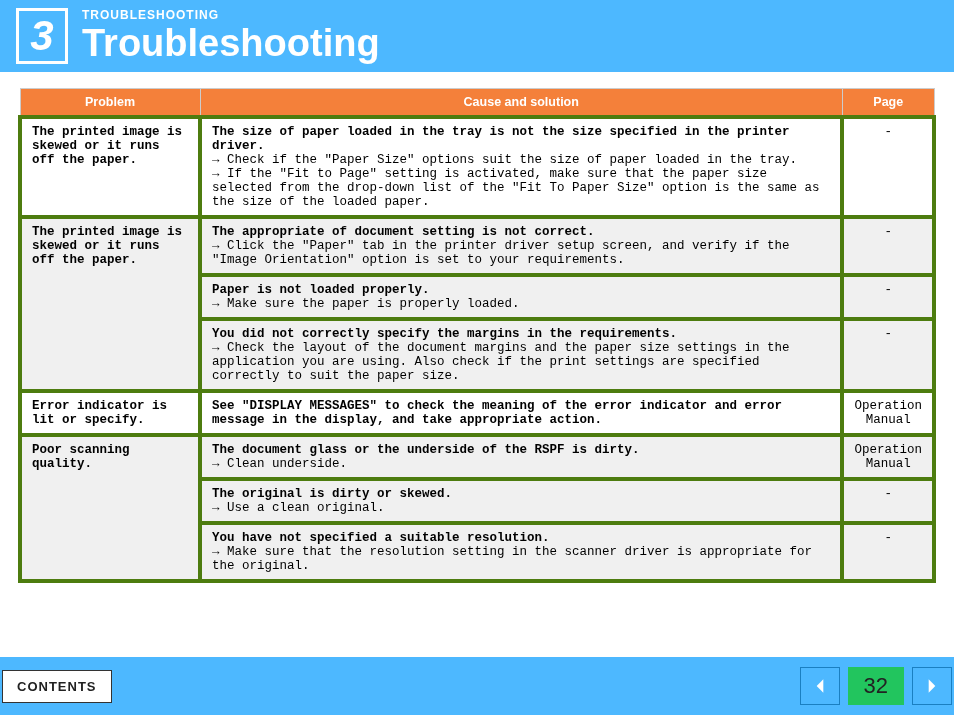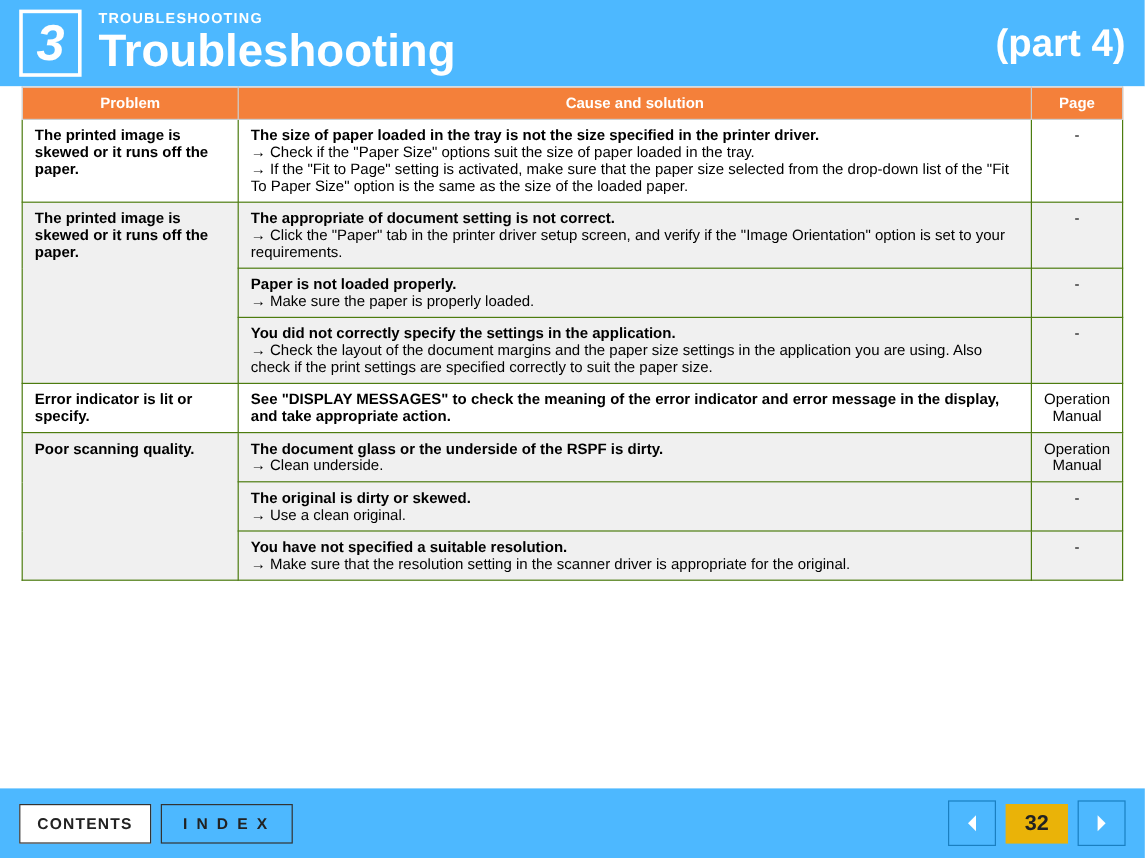--- a/index.html
+++ b/index.html
@@ -54,44 +54,45 @@
     }
     .header-part {
       margin-left: auto;
       font-size: 32px;
       font-weight: bold;
       color: white;
     }
 
     
     .main {
-      padding: 0 18px;
+      padding: 16px 18px;
       background: #ffffff;
     }
 
     
     .trouble-table {
       width: 100%;
       border-collapse: collapse;
       font-size: 12.5px;
     }
 
     .trouble-table th {
       background: #f4803a;
       color: white;
       font-weight: bold;
       padding: 6px 10px;
       border: 1px solid #ccc;
       text-align: center;
     }
 
     .trouble-table td {
-      border: 1px solid #4d7c0f;
+      border: 4px solid #4d7c0f;
       padding: 6px 10px;
       vertical-align: top;
+      font-family: Liberation Mono, monospace;
     }
 
     .problem-col {
       width: 180px;
       vertical-align: middle;
       font-weight: bold;
       font-size: 12.5px;
     }
 
     .cause-col {
@@ -122,21 +123,21 @@
     
     .footer {
       position: absolute;
       bottom: 0;
       left: 0;
       width: 954px;
       height: 58px;
       background: #4db8ff;
       display: flex;
       align-items: center;
-      padding: 0 16px;
+      padding: 0 2px;
     }
 
     .footer-contents {
       background: white;
       border: 1.5px solid #333;
       padding: 8px 14px;
       font-size: 13px;
       font-weight: bold;
       letter-spacing: 1px;
       color: #222;
@@ -154,24 +155,24 @@
     }
 
     .footer-nav {
       margin-left: auto;
       display: flex;
       align-items: center;
       gap: 8px;
     }
 
     .footer-page-num {
-      background: #eab308;
+      background: #22c55e;
       padding: 6px 16px;
-      font-size: 18px;
-      font-weight: bold;
+      font-size: 22px;
+      font-weight: normal;
       color: #222;
       border: none;
     }
 
     .nav-btn {
       width: 40px;
       height: 38px;
       background: #4db8ff;
       border: 1.5px solid #1a7fc1;
       display: flex;
@@ -190,21 +191,20 @@
 <body>
 
 <div class="header">
   <div class="header-number-box">
     <span class="header-number">3</span>
   </div>
   <div class="header-text-group">
     <span class="header-subtitle">TROUBLESHOOTING</span>
     <span class="header-title">Troubleshooting</span>
   </div>
-  <span class="header-part">(part 4)</span>
 </div>
 
 <div class="main">
   <table class="trouble-table">
     <thead>
       <tr>
         <th>Problem</th>
         <th>Cause and solution</th>
         <th>Page</th>
       </tr>
@@ -218,21 +218,21 @@
         <tr class="row-shade">
           <td class="problem-col" rowspan="3">The printed image is skewed or it runs off the paper.</td>
           <td class="cause-col"><span class="cause-title">The appropriate of document setting is not correct.</span><br><span class="cause-body">→ Click the "Paper" tab in the printer driver setup screen, and verify if the "Image Orientation" option is set to your requirements.</span></td>
           <td class="page-col">-</td>
         </tr>
         <tr class="row-shade">
           <td class="cause-col"><span class="cause-title">Paper is not loaded properly.</span><br><span class="cause-body">→ Make sure the paper is properly loaded.</span></td>
           <td class="page-col">-</td>
         </tr>
         <tr class="row-shade">
-          <td class="cause-col"><span class="cause-title">You did not correctly specify the settings in the application.</span><br><span class="cause-body">→ Check the layout of the document margins and the paper size settings in the application you are using. Also check if the print settings are specified correctly to suit the paper size.</span></td>
+          <td class="cause-col"><span class="cause-title">You did not correctly specify the margins in the requirements.</span><br><span class="cause-body">→ Check the layout of the document margins and the paper size settings in the application you are using. Also check if the print settings are specified correctly to suit the paper size.</span></td>
           <td class="page-col">-</td>
         </tr>
         <tr>
           <td class="problem-col" rowspan="1">Error indicator is lit or specify.</td>
           <td class="cause-col"><span class="cause-title">See "DISPLAY MESSAGES" to check the meaning of the error indicator and error message in the display, and take appropriate action.</span></td>
           <td class="page-col">Operation Manual</td>
         </tr>
         <tr class="row-shade">
           <td class="problem-col" rowspan="3">Poor scanning quality.</td>
           <td class="cause-col"><span class="cause-title">The document glass or the underside of the RSPF is dirty.</span><br><span class="cause-body">→ Clean underside.</span></td>
@@ -245,21 +245,20 @@
         <tr class="row-shade">
           <td class="cause-col"><span class="cause-title">You have not specified a suitable resolution.</span><br><span class="cause-body">→ Make sure that the resolution setting in the scanner driver is appropriate for the original.</span></td>
           <td class="page-col">-</td>
         </tr>
       </tbody>
   </table>
 </div>
 
 <div class="footer">
   <button class="footer-contents">CONTENTS</button>
-  <button class="footer-index">I N D E X</button>
   <div class="footer-nav">
     <div class="nav-btn">
       <svg viewBox="0 0 24 24">
         <polygon points="16,4 8,12 16,20" fill="white"></polygon>
       </svg>
     </div>
     <div class="footer-page-num">32</div>
     <div class="nav-btn">
       <svg viewBox="0 0 24 24">
         <polygon points="8,4 16,12 8,20" fill="white"></polygon>

